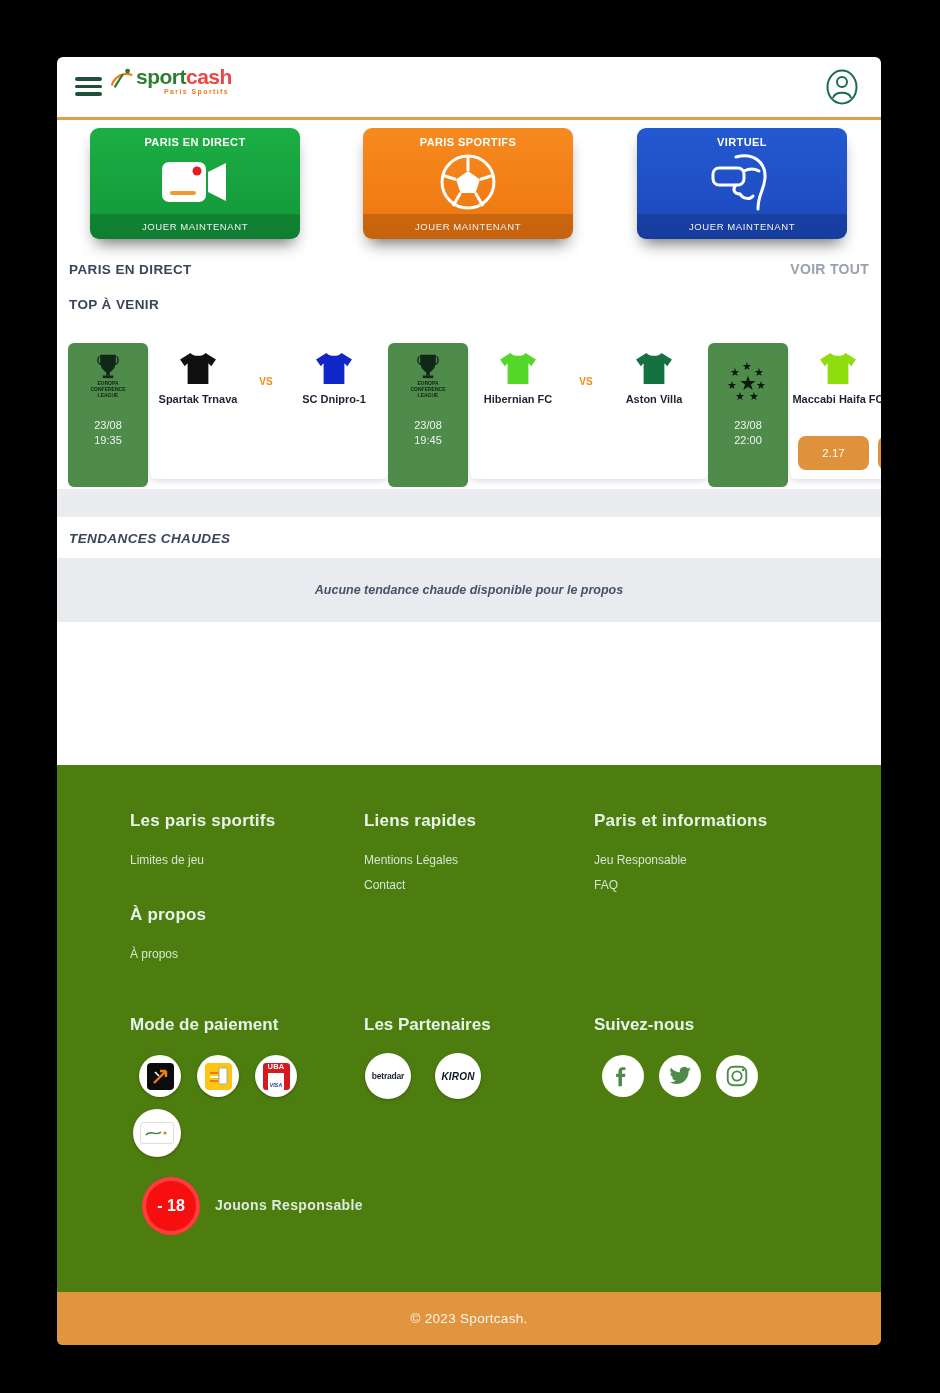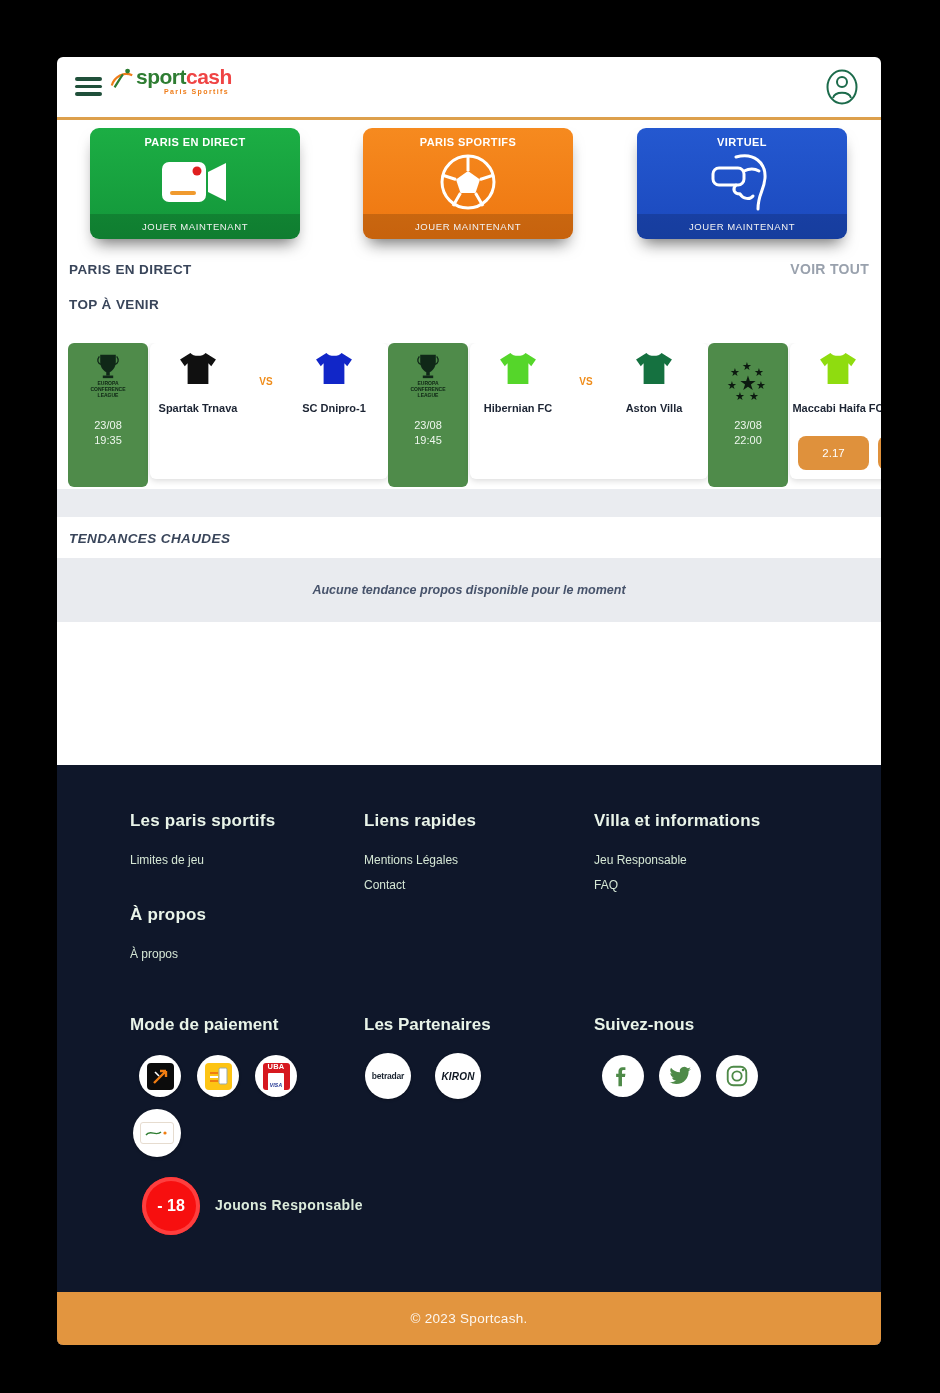--- a/index.html
+++ b/index.html
@@ -39,35 +39,35 @@
   .mc0{left:11px;} .mc1{left:331px;} .mc2{left:651px;}
   .panel{width:80px;height:144px;background:#4f8b4a;border-radius:6px;color:#eef7ee;display:flex;flex-direction:column;align-items:center;flex-shrink:0;}
   .plogo{margin-top:10px;height:62px;display:flex;flex-direction:column;align-items:center;justify-content:flex-start;}
   .league-label{font-size:5px;font-weight:bold;color:#0e2415;width:48px;text-align:center;line-height:1.2;margin-top:1px;}
   .pdate{font-size:11px;margin-top:4px;}
   .ptime{font-size:11px;margin-top:3px;}
   .mbody{width:238px;height:136px;background:#fff;border-radius:6px;margin-left:2px;box-shadow:0 2px 6px rgba(0,0,0,.14);position:relative;flex-shrink:0;}
   .teams{display:flex;padding-top:9px;align-items:flex-start;}
   .team{width:96px;display:flex;flex-direction:column;align-items:center;}
   .vs{width:40px;text-align:center;color:#ef8c1a;font-size:10px;font-weight:bold;margin-top:24px;}
-  .tname{font-size:11px;font-weight:bold;color:#1c2433;margin-top:16px;text-align:center;line-height:1.25;max-width:92px;}
+  .tname{font-size:11px;font-weight:bold;color:#1c2433;margin-top:7px;text-align:center;line-height:1.25;max-width:92px;}
   .odds{position:absolute;left:8px;bottom:9px;display:flex;gap:9px;}
   .odd{width:71px;height:34px;background:#df913c;border-radius:8px;color:#fff;font-size:11.5px;display:flex;align-items:center;justify-content:center;cursor:pointer;}
   .clball{position:relative;width:44px;height:40px;}
   .clstar{position:absolute;color:#0c1a10;line-height:1;}
 
   .strip-track{position:absolute;top:432px;left:0;width:100%;height:28px;background:#eaecf0;}
 
   
   .section-trends{position:absolute;top:474px;left:12px;font-style:italic;}
   .trends-empty{position:absolute;top:501px;left:0;width:100%;height:64px;background:#e9ebef;display:flex;align-items:center;justify-content:center;}
   .trends-empty span{font-style:italic;font-weight:bold;font-size:12.5px;color:#47536b;}
 
   
-  .app-footer{position:absolute;top:708px;left:0;width:100%;height:607px;background:#0f172a;}
+  .app-footer{position:absolute;top:708px;left:0;width:100%;height:607px;background:#4d7c0f;}
   .fcol{position:absolute;display:flex;flex-direction:column;}
   .fh{font-size:17px;font-weight:bold;color:#e9f4e9;letter-spacing:.2px;margin:0 0 11px 0;}
   .flink{font-size:12px;color:#d5e7d5;margin-top:11px;text-decoration:none;cursor:pointer;}
   .fc0{left:73px;top:46px;} .fc1{left:307px;top:46px;} .fc2{left:537px;top:46px;} .fc3{left:73px;top:140px;}
   .fh2{position:absolute;font-size:17px;font-weight:bold;color:#e9f4e9;margin:0;}
   .ph{left:73px;top:250px;} .prh{left:307px;top:250px;} .sh{left:537px;top:250px;}
   .pay-row{position:absolute;left:82px;top:290px;display:flex;gap:16px;}
   .pay-row2{position:absolute;left:76px;top:344px;}
   .pcircle{width:42px;height:42px;background:#fff;border-radius:50%;display:flex;align-items:center;justify-content:center;box-shadow:0 1px 3px rgba(0,0,0,.25);cursor:pointer;}
   .pcircle.big{width:48px;height:48px;}
@@ -267,36 +267,36 @@
             <div class="odd"></div>
           </div>
         </div>
       </div>
     </div>
 
     <div class="strip-track"></div>
 
     <h2 class="sec section-trends">TENDANCES CHAUDES</h2>
     <div class="trends-empty">
-      <span>Aucune tendance propos disponible pour le moment</span>
+      <span>Aucune tendance chaude disponible pour le propos</span>
     </div>
 
     <div class="app-footer">
 
       <div class="fcol fc0">
         <h3 class="fh">Les paris sportifs</h3>
         <a class="flink">Limites de jeu</a>
       </div>
       <div class="fcol fc1">
         <h3 class="fh">Liens rapides</h3>
         <a class="flink">Mentions Légales</a>
         <a class="flink">Contact</a>
       </div>
       <div class="fcol fc2">
-        <h3 class="fh">Villa et informations</h3>
+        <h3 class="fh">Paris et informations</h3>
         <a class="flink">Jeu Responsable</a>
         <a class="flink">FAQ</a>
       </div>
       <div class="fcol fc3">
         <h3 class="fh">À propos</h3>
         <a class="flink">À propos</a>
       </div>
 
       <h3 class="fh2 ph">Mode de paiement</h3>
       <h3 class="fh2 prh">Les Partenaires</h3>

